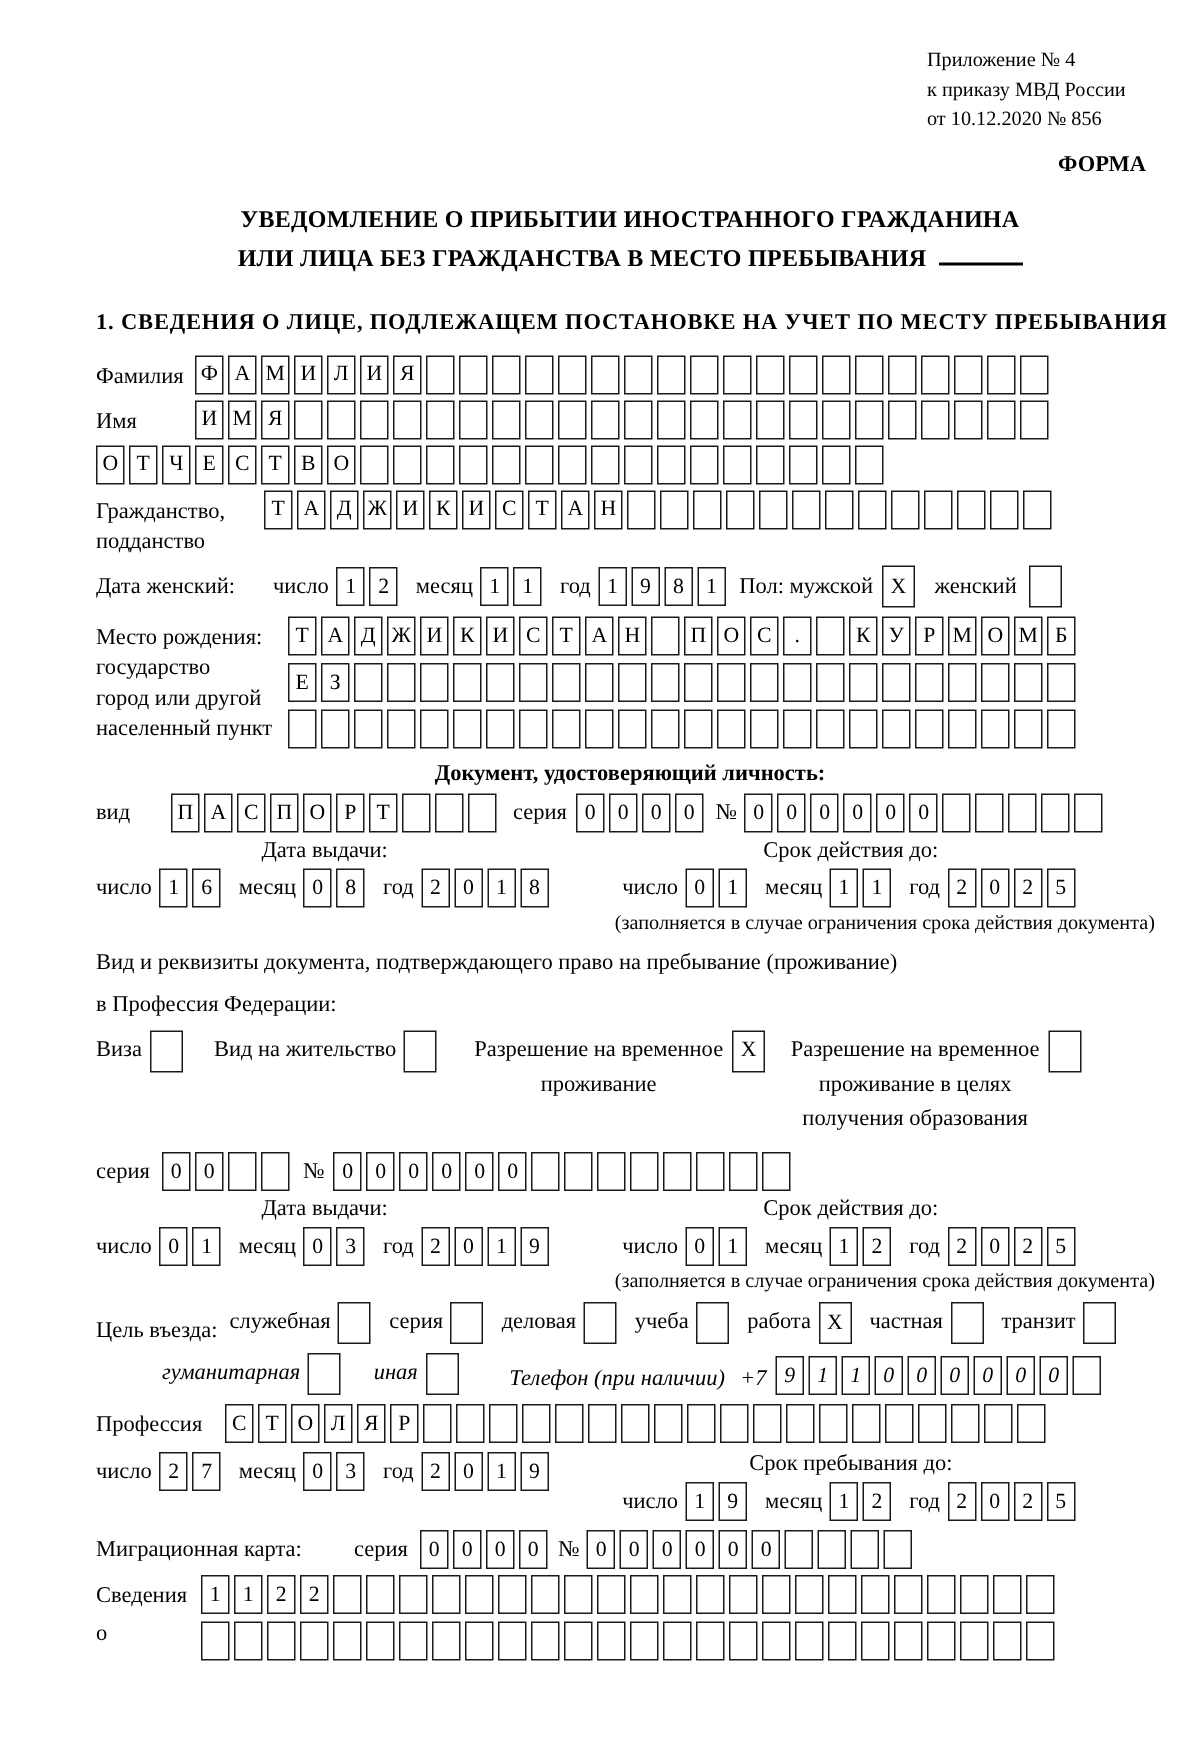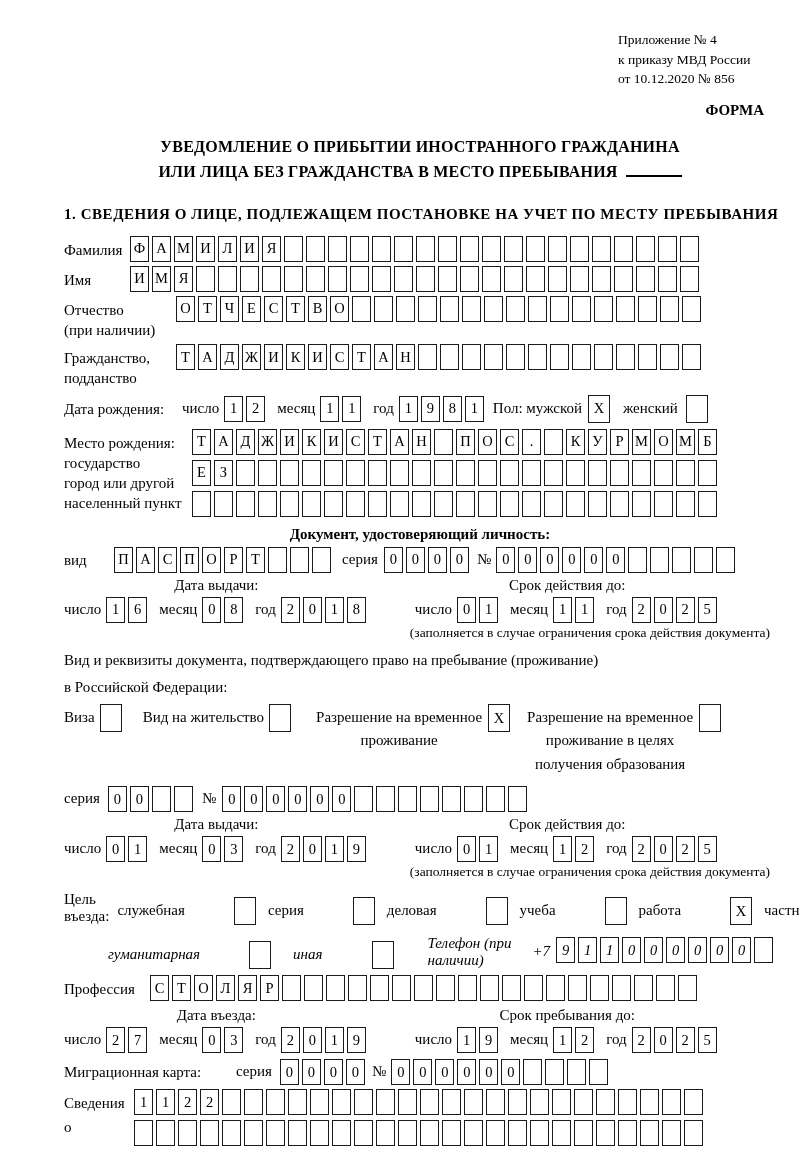--- a/index.html
+++ b/index.html
@@ -34,21 +34,21 @@
   .date-fields{display:flex;align-items:center;}
   .dlbl{margin-right:5px;}
   .dlbl2{margin-left:9px;margin-right:5px;}
   .note{font-size:13.5px;text-align:right;padding-right:6px;margin-top:2px;margin-bottom:6px;}
 
   
   .opt{display:flex;align-items:flex-start;}
   .opt .olbl{padding-top:5px;margin-right:5px;}
   .opt-lines{text-align:center;line-height:1.55;padding-top:2px;margin-right:6px;}
   .purpose-row{display:flex;align-items:flex-end;margin-bottom:6px;flex-wrap:nowrap;}
-  .purpose-row .opt{margin-right:9px;gap:44px;}
+  .purpose-row .opt{margin-right:9px;}
   .gap18{margin-right:18px;} .gap22{margin-right:22px;} .gap14{margin-right:14px;}
 
   .intro{line-height:1.85;margin-top:0;}
   .doc-heading{text-align:center;font-weight:bold;margin:3px 0 4px 0;}
 
   .phone-wrap{display:flex;align-items:center;}
   .phone-label{margin:0 10px 0 22px;padding-top:4px;}
   .phone-prefix{margin-right:6px;padding-top:4px;}
 
   .reps{display:flex;align-items:flex-start;margin-top:2px;}
@@ -132,24 +132,20 @@
         <span class="cbox"></span>
         <span class="cbox"></span>
         <span class="cbox"></span>
         <span class="cbox"></span>
         <span class="cbox"></span>
         <span class="cbox"></span>
       </div>
   </div>
 
   <div class="frow">
-    <div class="flabel w112">
-      <div>Отчество</div>
-      <div>(при наличии)</div>
-    </div>
     <div class="boxes">
         <span class="cbox">О</span>
         <span class="cbox">Т</span>
         <span class="cbox">Ч</span>
         <span class="cbox">Е</span>
         <span class="cbox">С</span>
         <span class="cbox">Т</span>
         <span class="cbox">В</span>
         <span class="cbox">О</span>
         <span class="cbox"></span>
@@ -198,21 +194,21 @@
         <span class="cbox"></span>
         <span class="cbox"></span>
         <span class="cbox"></span>
         <span class="cbox"></span>
         <span class="cbox"></span>
         <span class="cbox"></span>
       </div>
   </div>
 
   <div class="frow" style="align-items:center;margin-top:6px;">
-    <span class="flabel" style="width:118px;padding-top:0;">Дата рождения:</span>
+    <span class="flabel" style="width:118px;padding-top:0;">Дата женский:</span>
     <span class="dlbl">число</span>
     <span class="boxes">
         <span class="cbox">1</span>
         <span class="cbox">2</span>
       </span>
     <span class="dlbl2">месяц</span>
     <span class="boxes">
         <span class="cbox">1</span>
         <span class="cbox">1</span>
       </span>
@@ -400,21 +396,21 @@
             <span class="cbox">2</span>
             <span class="cbox">5</span>
           </span>
       </div>
     </div>
   </div>
   <div class="note">(заполняется в случае ограничения срока действия документа)</div>
 
   <div class="intro">
     <div>Вид и реквизиты документа, подтверждающего право на пребывание (проживание)</div>
-    <div>в Российской Федерации:</div>
+    <div>в Профессия Федерации:</div>
   </div>
 
   <div class="frow" style="margin-top:2px;margin-bottom:10px;">
     <div class="opt gap18">
       <span class="olbl">Виза</span>
       <span class="cbox cbox-lg"></span>
     </div>
     <div class="opt gap22">
       <span class="olbl">Вид на жительство</span>
       <span class="cbox cbox-lg"></span>
@@ -596,21 +592,20 @@
         <span class="cbox"></span>
         <span class="cbox"></span>
         <span class="cbox"></span>
         <span class="cbox"></span>
         <span class="cbox"></span>
       </div>
   </div>
 
   <div class="dates-row" style="margin-top:6px;">
     <div class="date-block">
-      <div class="date-head">Дата въезда:</div>
       <div class="date-fields">
         <span class="dlbl">число</span>
         <span class="boxes">
             <span class="cbox">2</span>
             <span class="cbox">7</span>
           </span>
         <span class="dlbl2">месяц</span>
         <span class="boxes">
             <span class="cbox">0</span>
             <span class="cbox">3</span>

